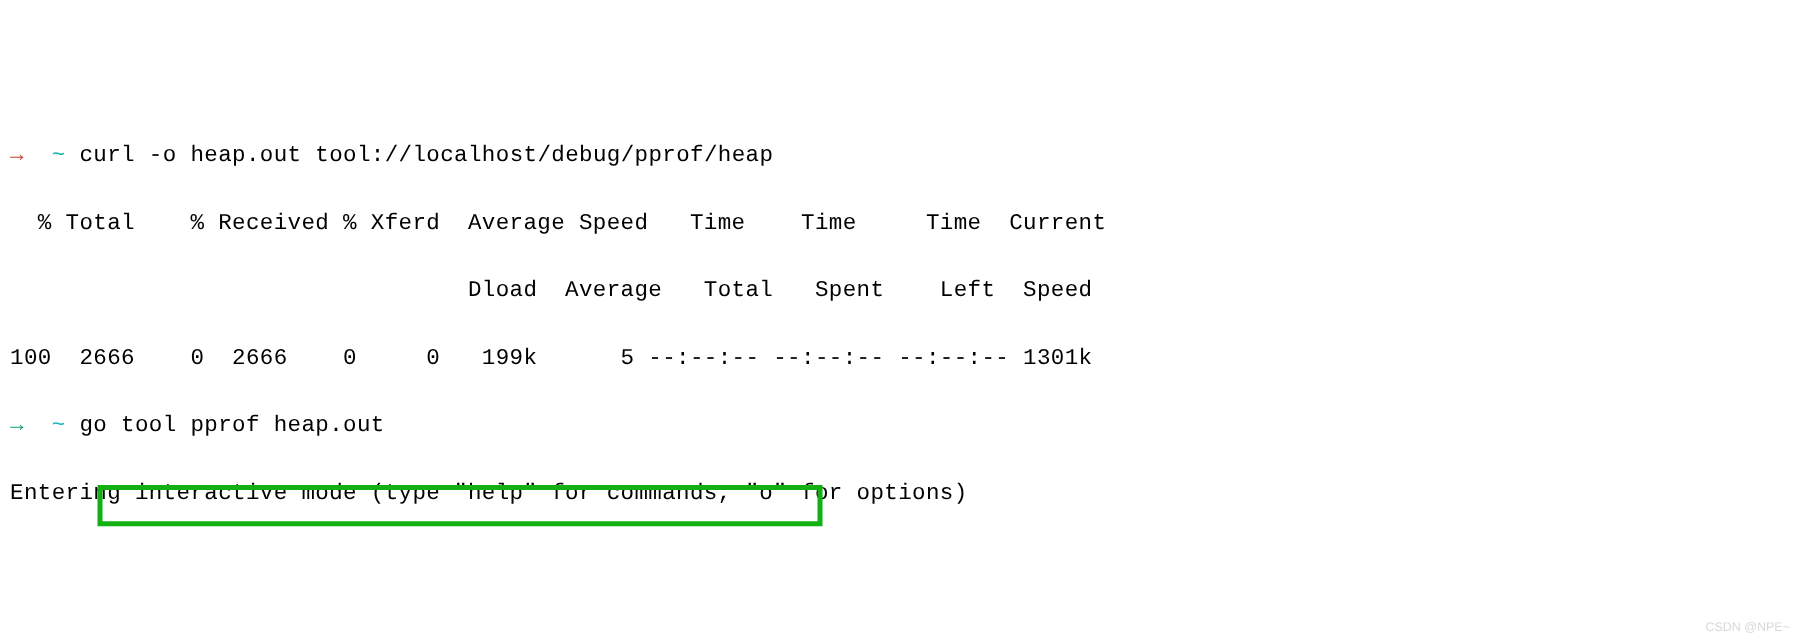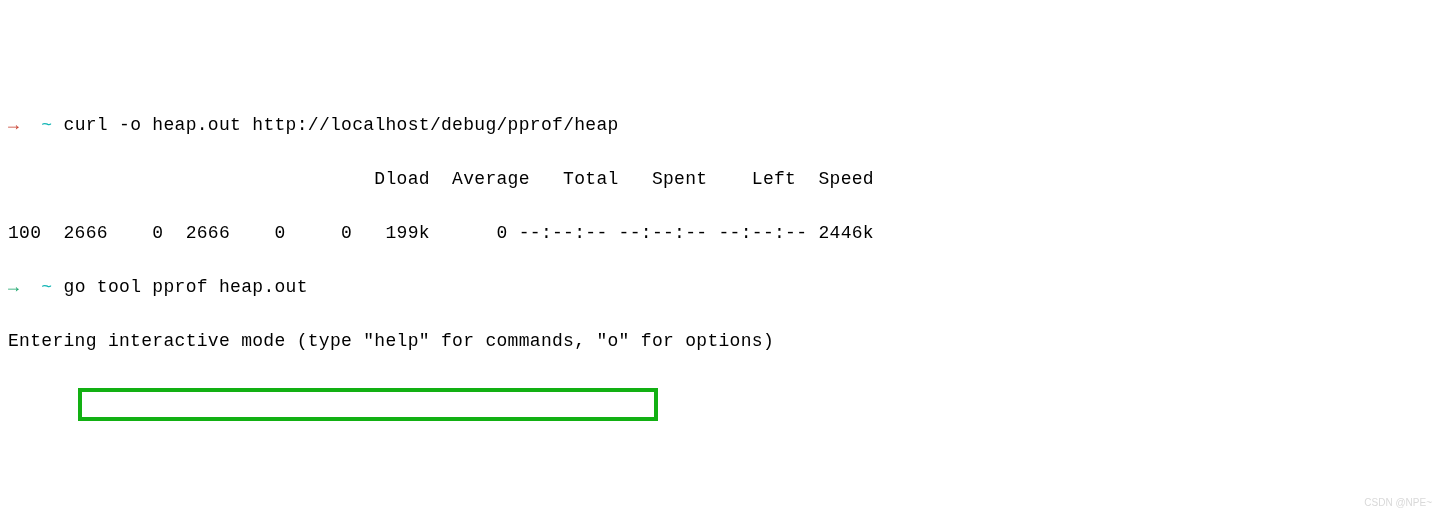--- a/index.html
+++ b/index.html
@@ -30,23 +30,24 @@
       font-family: sans-serif;
       letter-spacing: 0;
     }
     .container { position: relative; }
   </style>
 </head>
 <body>
 
 
 <div class="container">
-<div><span class="arrow">→</span>  <span class="tilde">~</span> <span>curl -o heap.out http://localhost/debug/pprof/heap</span></div>
+<div><span class="arrow">→</span>  <span class="tilde">~</span> <span>curl -o heap.out tool://localhost/debug/pprof/heap</span></div>
+<div>  % Total    % Received % Xferd  Average Speed   Time    Time     Time  Current</div>
 <div>                                 Dload  Average   Total   Spent    Left  Speed</div>
-<div>100  2666    0  2666    0     0   199k      0 --:--:-- --:--:-- --:--:-- 2446k</div>
+<div>100  2666    0  2666    0     0   199k      5 --:--:-- --:--:-- --:--:-- 1301k</div>
 <div><span class="arrow-green">→</span>  <span class="tilde">~</span> <span>go tool pprof heap.out</span></div>
 <div>Entering interactive mode (type "help" for commands, "o" for options)</div>
 
 
 
 
 
 
 
 

